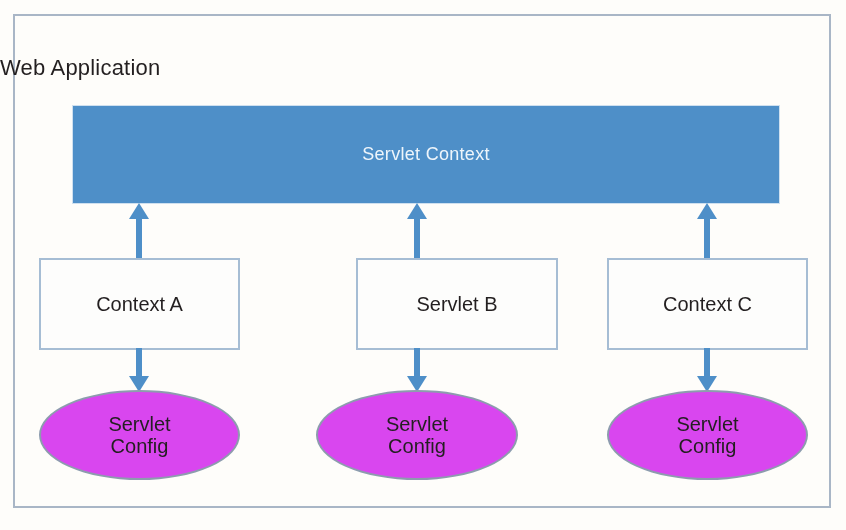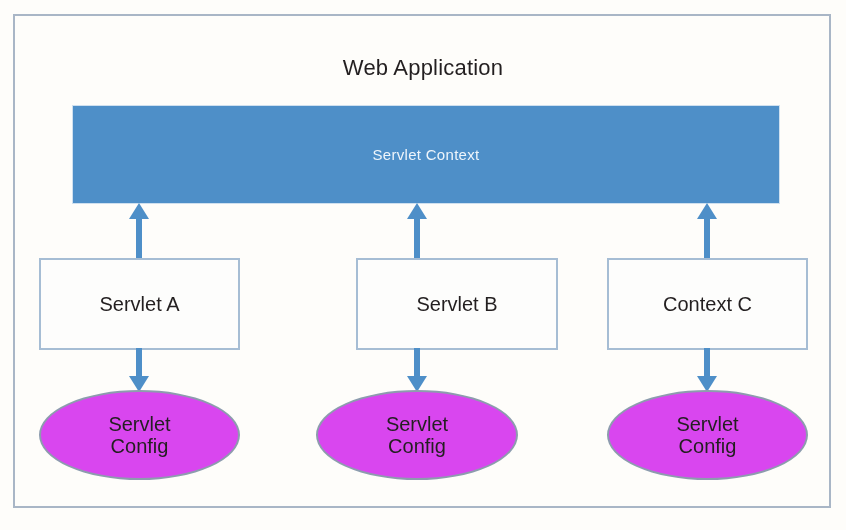--- a/index.html
+++ b/index.html
@@ -26,42 +26,41 @@
     height: 494px;
     box-sizing: border-box;
     border: 2px solid #a9b6c6;
     background: #fefdfa;
   }
   .app-title {
     position: absolute;
     left: 0;
     top: 55px;
     width: 846px;
-    text-align: center;
     font-size: 22px;
     color: #231f20;
     letter-spacing: 0.2px;
     white-space: nowrap;
   }
   
   .context-bar {
     position: absolute;
     left: 72px;
     top: 105px;
     width: 708px;
     height: 99px;
     box-sizing: border-box;
     background: #4e8fc8;
     border: 1px solid #cfe0ef;
     display: flex;
     align-items: center;
     justify-content: center;
   }
   .context-bar-label {
-    font-size: 15px;
+    font-size: 18px;
     color: #eef5fb;
     letter-spacing: 0.3px;
     white-space: nowrap;
   }
   
   .servlet-box {
     position: absolute;
     top: 258px;
     height: 92px;
     box-sizing: border-box;
@@ -129,21 +128,21 @@
       <polygon points="13,0 23,16 16,16 16,58 10,58 10,16 3,16" fill="#4e8fc8"></polygon>
     </svg>
   </div>
   <div class="arrow-up" style="left:694px;">
     <svg class="arrow-svg" viewBox="0 0 26 58" preserveAspectRatio="none" aria-hidden="true">
       <polygon points="13,0 23,16 16,16 16,58 10,58 10,16 3,16" fill="#4e8fc8"></polygon>
     </svg>
   </div>
 
   <div class="servlet-box" style="left:39px; width:201px;">
-    <span class="servlet-box-label">Servlet A</span>
+    <span class="servlet-box-label">Context A</span>
   </div>
   <div class="servlet-box" style="left:316px; width:202px;margin-left:40px;">
     <span class="servlet-box-label">Servlet B</span>
   </div>
   <div class="servlet-box" style="left:607px; width:201px;">
     <span class="servlet-box-label">Context C</span>
   </div>
 
   <div class="arrow-down" style="left:126px;">
     <svg class="arrow-svg" viewBox="0 0 26 44" preserveAspectRatio="none" aria-hidden="true">

